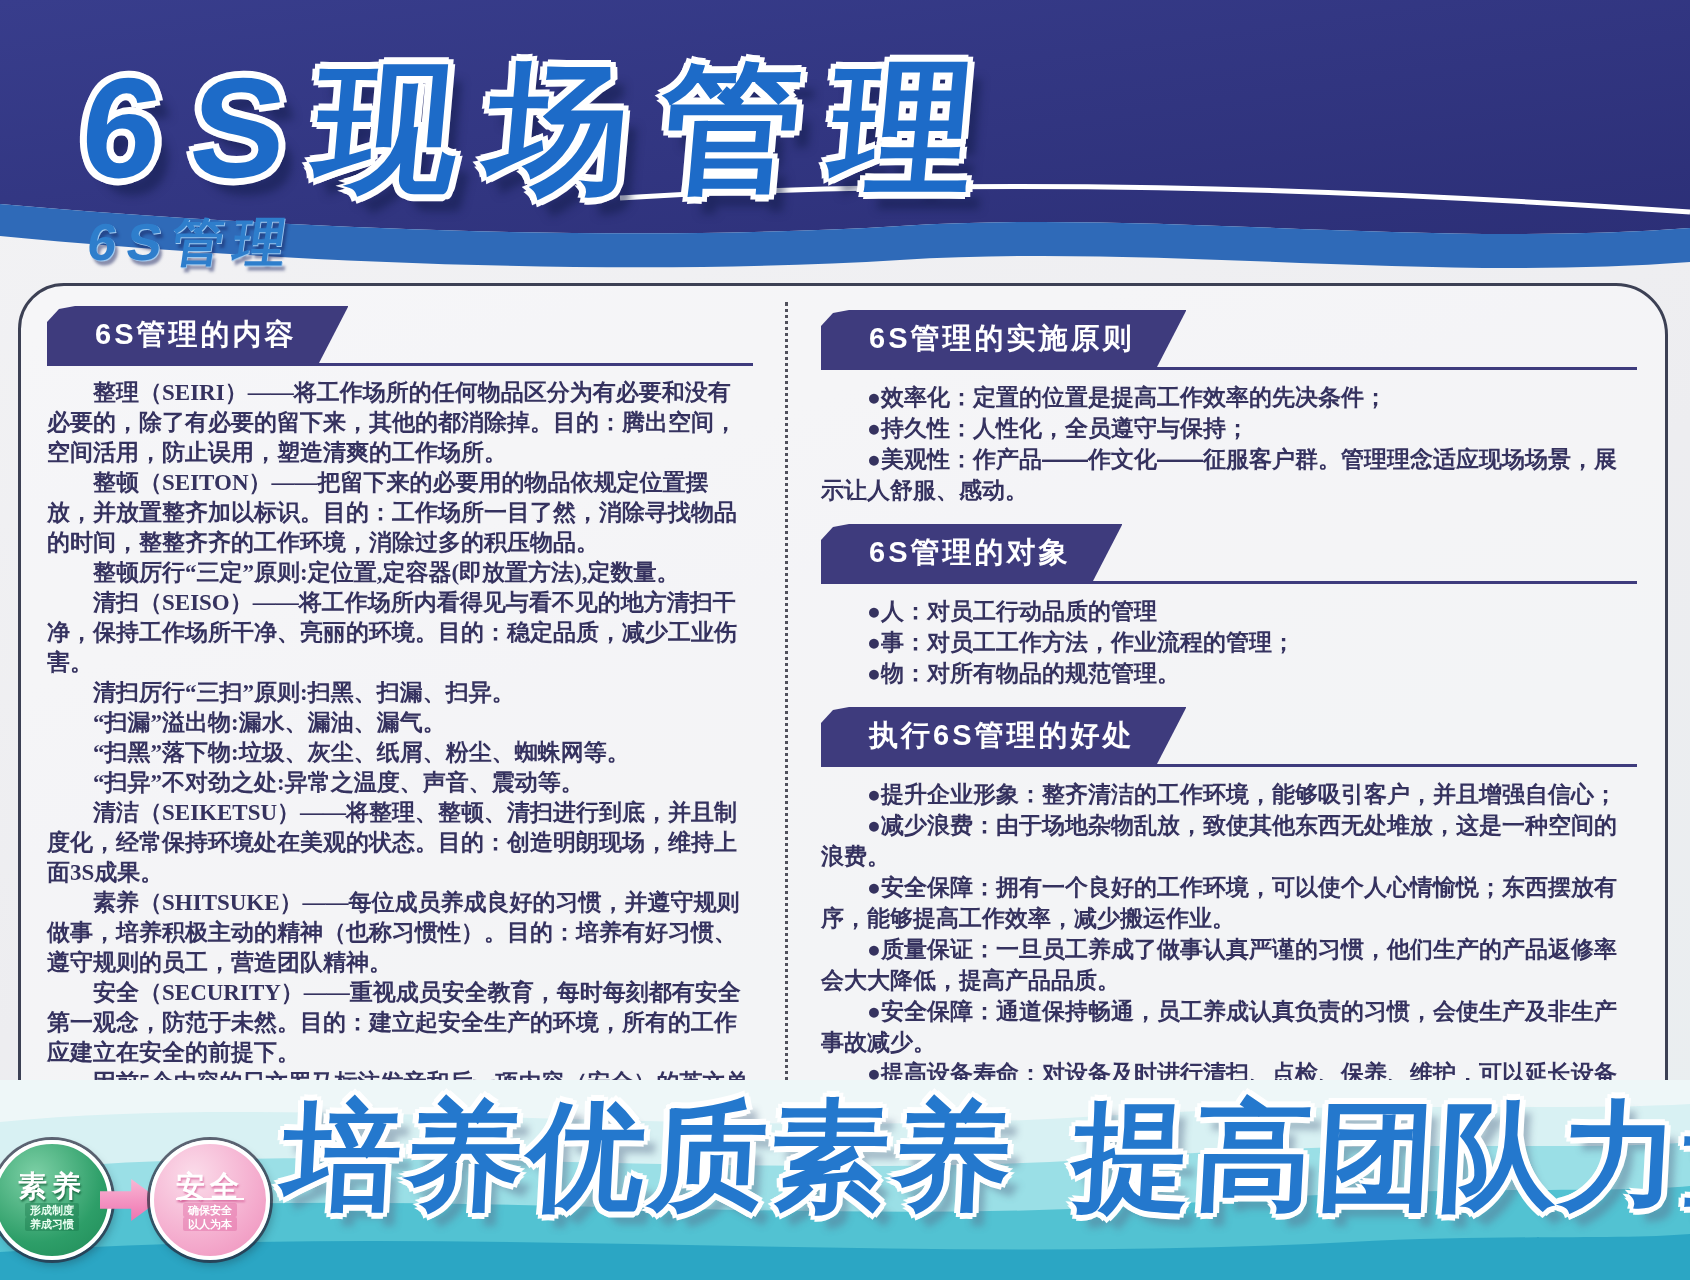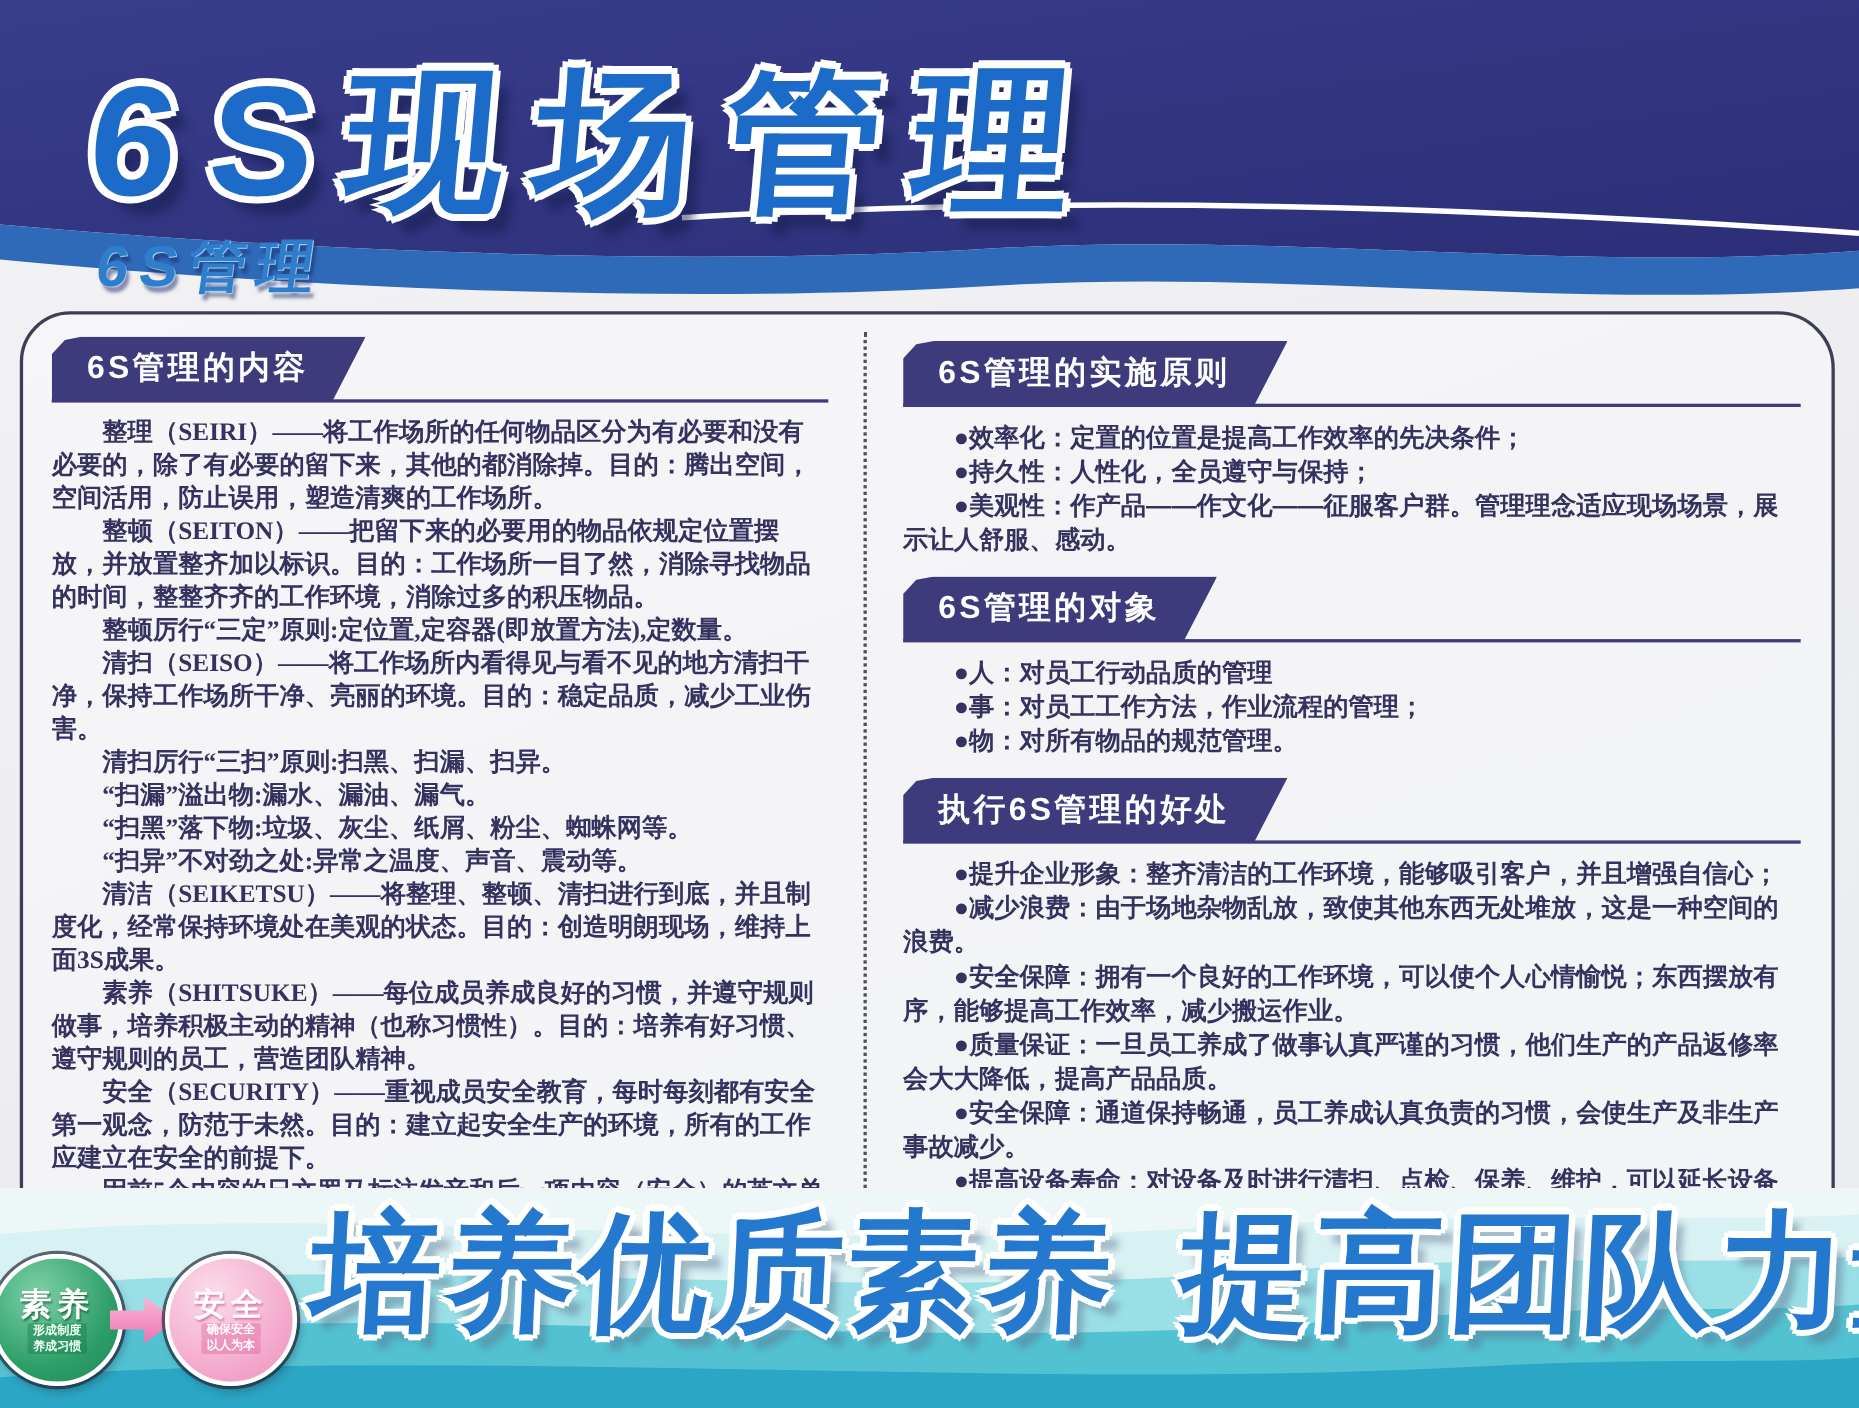--- a/index.html
+++ b/index.html
@@ -25,21 +25,21 @@
     border:3px solid #3c4054;border-radius:46px 52px 42px 40px;
     background:rgba(249,249,251,.55);}
   .col-left{position:absolute;left:26px;top:20px;width:706px;}
   .col-right{position:absolute;left:800px;top:24px;right:28px;}
   .divider{position:absolute;left:764px;top:16px;bottom:20px;width:0;
     border-left:3px dotted #50505c;}
 
   .sec{border-bottom:3px solid #3e3b7d;margin-bottom:12px;}
   .ribbon{display:inline-block;background:#3e3b7d;color:#fff;
     font-size:29px;font-weight:700;letter-spacing:3px;
-    padding:9px 52px 9px 32px;margin-bottom:-1px;
+    padding:9px 52px 9px 48px;margin-bottom:-1px;
     clip-path:polygon(0 16px,12px 3px,28px 0,100% 0,calc(100% - 30px) 100%,0 100%);}
 
   .body-text p{margin:0;text-indent:2em;font-weight:700;color:#35325f;}
   .col-left .body-text p{font-size:23px;line-height:30px;font-family:Liberation Serif, serif;}
   .col-right .body-text p{font-size:23px;line-height:31px;}
   .gap{height:18px;}
 
   
   #waves-svg{position:absolute;left:0;bottom:0;}
   .slogan{position:absolute;left:283px;top:1078px;white-space:nowrap;
@@ -54,22 +54,22 @@
     border:4px solid #fff;box-shadow:0 0 0 3px rgba(40,40,60,.7),3px 5px 8px rgba(30,50,60,.35);
     display:flex;flex-direction:column;align-items:center;justify-content:center;text-align:center;}
   .badge .lbl{font-size:29px;font-weight:900;color:#fff;letter-spacing:5px;line-height:34px;}
   .badge .sub{font-size:11px;line-height:14px;font-weight:700;padding:0 5px;border-radius:2px;}
   .badge-green{left:-8px;top:1140px;
     background:radial-gradient(circle at 35% 28%,#7dd0a6,#2d9e68 62%,#1f8a57);}
   .badge-green .lbl{text-shadow:1px 2px 2px rgba(0,70,35,.65);}
   .badge-green .sub{color:#eafff2;background:rgba(18,110,66,.35);}
   .badge-pink{left:150px;top:1140px;
     background:radial-gradient(circle at 35% 28%,#fbdcea,#f4abcd 62%,#ee8fba);}
-  .badge-pink .lbl{text-shadow:1px 2px 2px rgba(200,60,130,.55);}
-  .badge-pink .sub{color:#fff;background:rgba(222,92,156,.38);font-family:Liberation Mono, monospace;}
+  .badge-pink .lbl{text-shadow:1px 2px 2px rgba(200,60,130,.55);text-decoration:underline;}
+  .badge-pink .sub{color:#fff;background:rgba(222,92,156,.38);}
   .arrow{position:absolute;left:100px;top:1176px;width:60px;height:48px;
     background:linear-gradient(180deg,#f9bcd7,#ef6fae);
     clip-path:polygon(0 32%,52% 32%,52% 6%,100% 50%,52% 94%,52% 68%,0 68%);}
 </style>
 </head>
 <body>
 
 <div id="poster">
 
   <svg id="banner-svg" width="1690" height="300" viewBox="0 0 1690 300">

